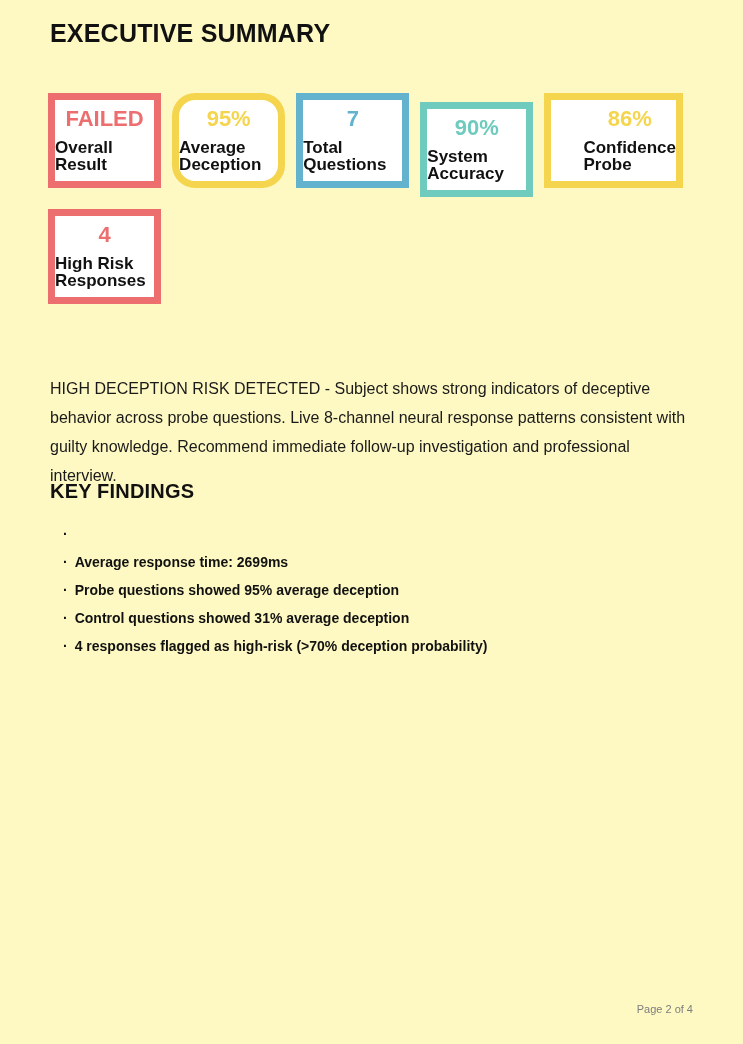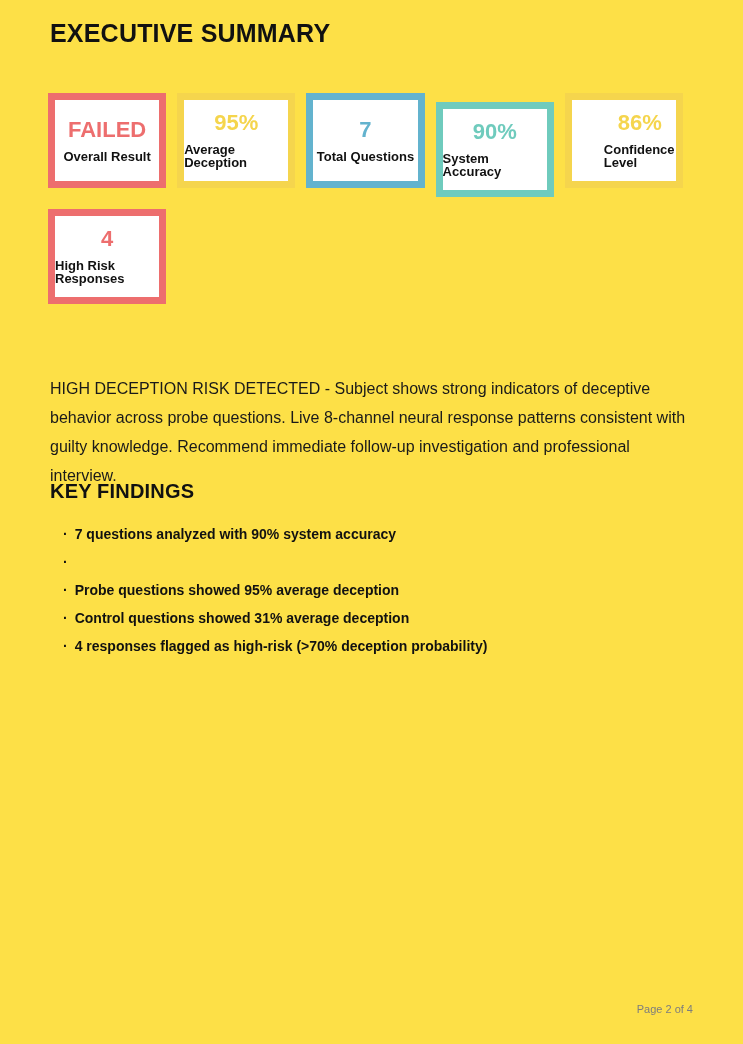--- a/index.html
+++ b/index.html
@@ -2,21 +2,21 @@
 <html><head>
 <meta charset="utf-8">
 <style>
   * { margin: 0; padding: 0; box-sizing: border-box; }
   html, body { background: #ffffff; }
   body { font-family: "Liberation Sans", sans-serif; color: #111111; }
   .page {
     position: relative;
     width: 743px;
     height: 1044px;
-    background: #fde047;
+    background: #fef9c3;
     overflow: hidden;
   }
   .page-title {
     position: absolute;
     top: 19px;
     left: 50px;
     font-size: 25px;
     font-weight: bold;
     color: #111111;
     letter-spacing: 0.2px;
@@ -40,21 +40,21 @@
     align-items: center;
     justify-content: center;
     gap: 9px;
   }
   .card-value {
     font-size: 22px;
     font-weight: bold;
     line-height: 1;
   }
   .card-label {
-    font-size: 13px;
+    font-size: 17px;
     font-weight: bold;
     color: #111111;
     line-height: 1;
   }
   .section-heading {
     position: absolute;
     left: 50px;
     font-size: 20px;
     font-weight: bold;
     color: #111111;
@@ -104,52 +104,52 @@
 
 <div class="page">
 
   <h1 class="page-title">EXECUTIVE SUMMARY</h1>
 
   <div class="cards-grid">
     <div class="stat-card" style="border-color: rgb(237, 110, 110);">
       <div class="card-value" style="color: rgb(237, 110, 110);">FAILED</div>
       <div class="card-label">Overall Result</div>
     </div>
-    <div class="stat-card" style="border-color: rgb(245, 213, 77);">
+    <div class="stat-card" style="border-color: rgb(245, 213, 77); border-radius: 23px;">
       <div class="card-value" style="color: rgb(245, 213, 77);">95%</div>
       <div class="card-label">Average Deception</div>
     </div>
     <div class="stat-card" style="border-color: rgb(99, 179, 206);">
       <div class="card-value" style="color: rgb(99, 179, 206);">7</div>
       <div class="card-label">Total Questions</div>
     </div>
     <div class="stat-card" style="border-color: rgb(111, 203, 189); margin-top: 9px;">
       <div class="card-value" style="color: rgb(111, 203, 189);">90%</div>
       <div class="card-label">System Accuracy</div>
     </div>
     <div class="stat-card" style="border-color: rgb(245, 213, 77); padding-left: 32px;">
       <div class="card-value" style="color: rgb(245, 213, 77);">86%</div>
-      <div class="card-label">Confidence Level</div>
+      <div class="card-label">Confidence Probe</div>
     </div>
     <div class="stat-card" style="border-color: rgb(237, 110, 110);">
       <div class="card-value" style="color: rgb(237, 110, 110);">4</div>
       <div class="card-label">High Risk Responses</div>
     </div>
   </div>
 
   <p class="prof-body">HIGH DECEPTION RISK DETECTED - Subject shows strong indicators of deceptive behavior across probe questions. Live 8-channel neural response patterns consistent with guilty knowledge. Recommend immediate follow-up investigation and professional interview.</p>
 
   <h2 class="section-heading kf-heading">KEY FINDINGS</h2>
   <ul class="kf-list">
     <li class="kf-item">
       <span class="kf-bullet">·</span>
-      <span>7 questions analyzed with 90% system accuracy</span>
     </li>
     <li class="kf-item">
       <span class="kf-bullet">·</span>
+      <span>Average response time: 2699ms</span>
     </li>
     <li class="kf-item">
       <span class="kf-bullet">·</span>
       <span>Probe questions showed 95% average deception</span>
     </li>
     <li class="kf-item">
       <span class="kf-bullet">·</span>
       <span>Control questions showed 31% average deception</span>
     </li>
     <li class="kf-item">

